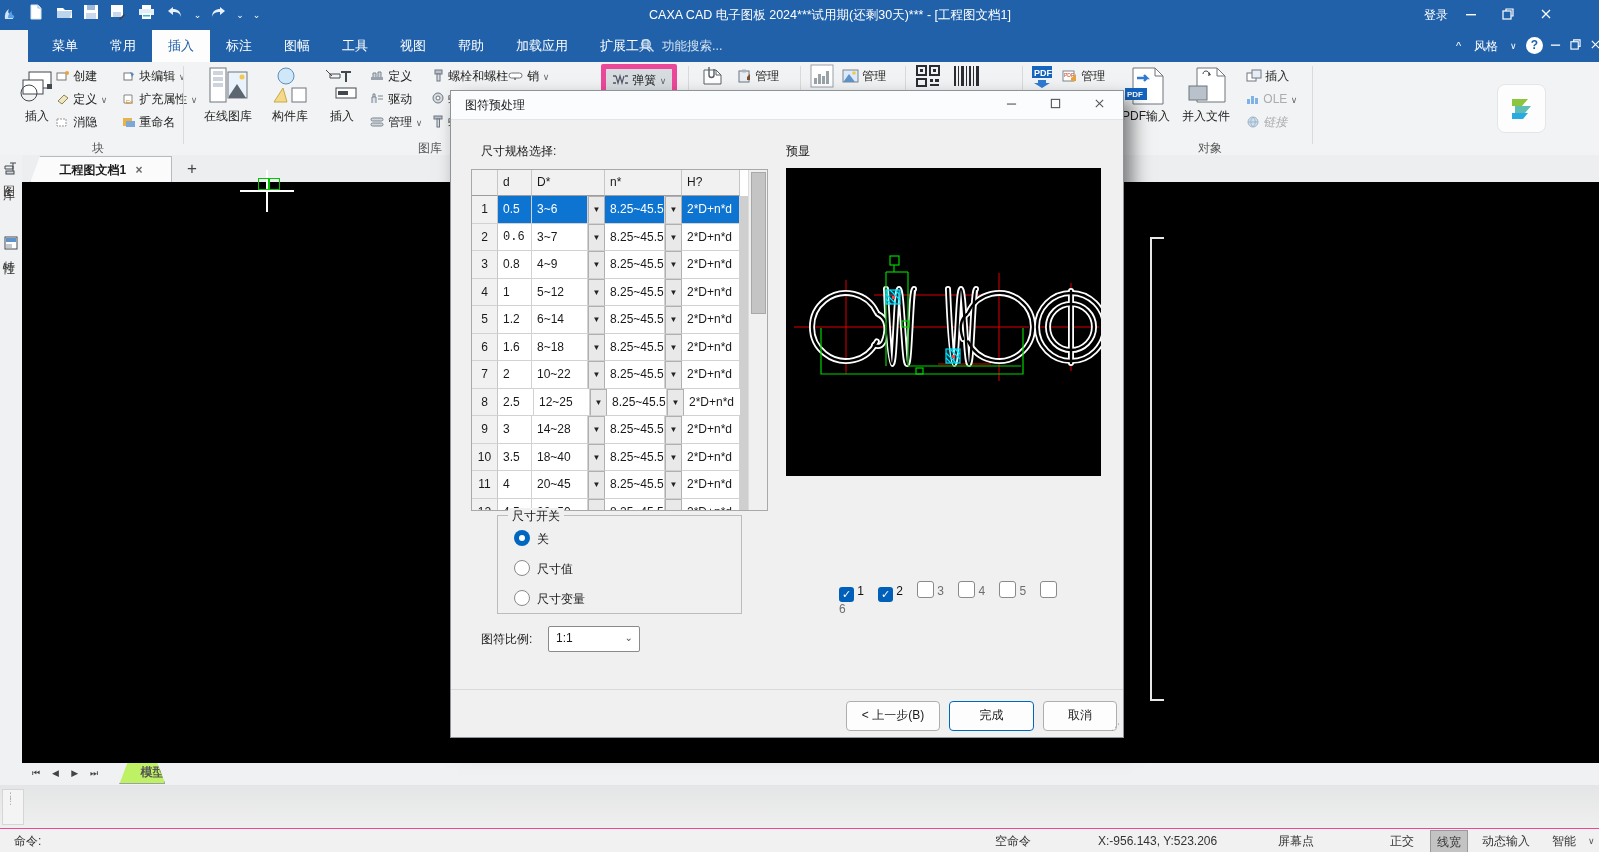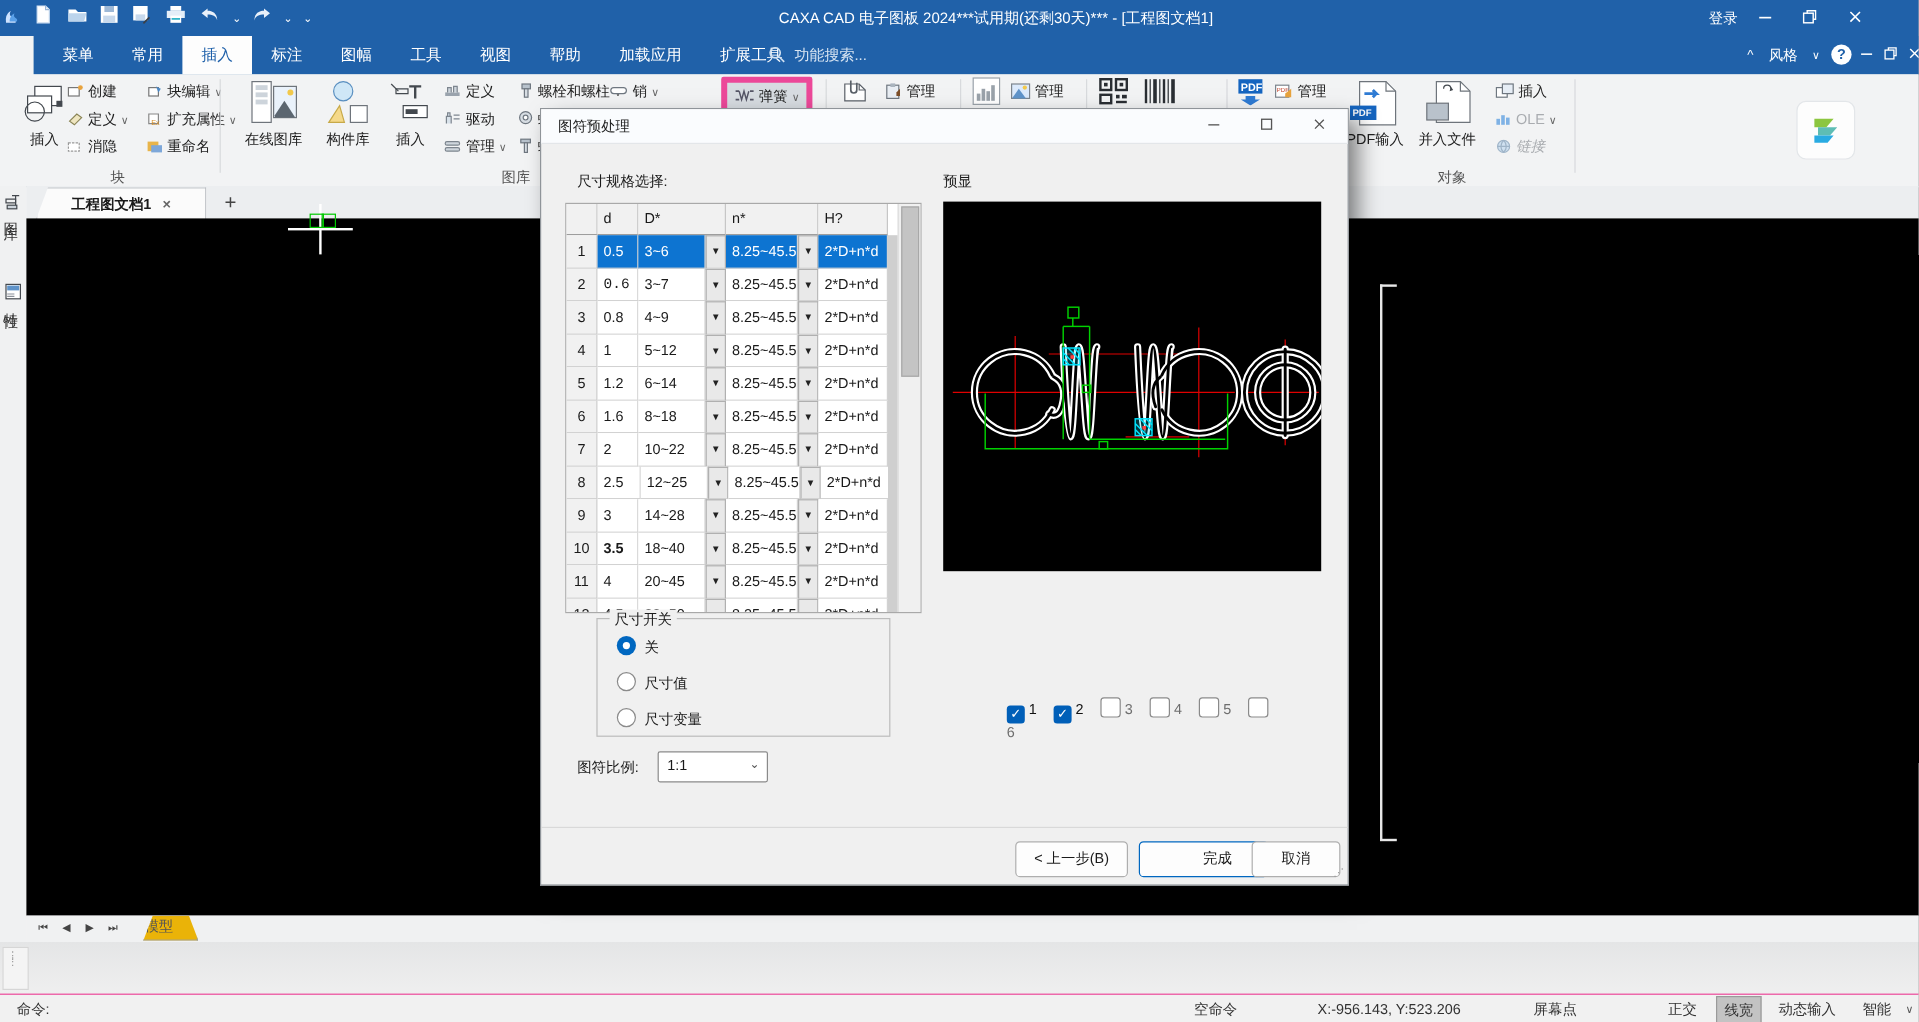--- a/index.html
+++ b/index.html
@@ -25,43 +25,43 @@
   
   #tabstrip{left:22px;top:155px;width:1577px;height:27px;background:#eceef0;}
   #doctab{position:absolute;left:8px;top:1px;width:140px;height:26px;background:#fbfbfb;border:1px solid #b7bbc0;border-bottom:none;
           clip-path:polygon(10px 0,100% 0,100% 100%,0 100%);line-height:26px;text-align:center;font-weight:bold;}
   #sidebar{left:0;top:155px;width:22px;height:630px;background:#f0f1f2;}
   .side-tab{position:absolute;left:0;width:22px;text-align:center;color:#333;}
   .side-tab .vtxt{writing-mode:vertical-lr;text-orientation:upright;letter-spacing:2px;font-size:12px;}
   #canvas{left:22px;top:182px;width:1577px;height:581px;background:#000;}
   #navstrip{left:22px;top:763px;width:1577px;height:22px;background:#f0f1f2;color:#555;}
   .nav-arrow{display:inline-block;width:16px;text-align:center;font-size:9px;color:#444;}
-  #modeltab{display:inline-block;min-width:44px;height:20px;background:#eab308;border:1px solid #9aa0a6;border-top:none;
-            clip-path:polygon(8px 0,calc(100% - 8px) 0,100% 100%,0 100%);text-align:left;line-height:19px;font-weight:normal;}
+  #modeltab{display:inline-block;min-width:44px;height:20px;background:#bef264;border:1px solid #9aa0a6;border-top:none;
+            clip-path:polygon(8px 0,calc(100% - 8px) 0,100% 100%,0 100%);text-align:right;line-height:19px;font-weight:bold;}
   
   #cmdarea{left:0;top:785px;width:1599px;height:43px;background:linear-gradient(#e4e5e6,#efefef);}
   #cmddock{position:absolute;left:2px;top:4px;width:20px;height:34px;background:#f4f4f4;border:1px solid #d6d6d6;}
   #statusbar{left:0;top:828px;width:1599px;height:24px;background:#f1f1f1;border-top:1px solid #ec4899;color:#333;}
   .st{position:absolute;top:0;height:24px;line-height:24px;white-space:nowrap;}
   .st-pressed{background:#c3c3c3;border:1px solid #9a9a9a;padding:0 6px;height:22px;line-height:22px;}
   
   #dialog{left:450px;top:90px;width:672px;height:646px;background:#f0f0f0;border:1px solid #8f9499;
           box-shadow:8px 10px 18px rgba(0,0,0,.5);}
   #dlg-title{position:absolute;left:0;top:0;width:100%;height:28px;background:#fafcfe;border-bottom:1px solid #e3e6e9;}
   #dlg-title .cap{position:absolute;left:14px;top:0;line-height:28px;color:#222;}
   .dlg-btn{position:absolute;top:0;width:40px;height:28px;text-align:center;line-height:28px;color:#333;font-size:13px;}
   .grp{position:absolute;border:1px solid #bcbcbc;}
   .grp>.grp-label{position:absolute;left:10px;top:-8px;background:#f0f0f0;padding:0 4px;}
   .radio{display:inline-block;width:14px;height:14px;border-radius:50%;border:1px solid #8a8a8a;background:#fff;vertical-align:-3px;margin-right:7px;}
   .radio.sel{border:none;background:#0067c0;position:relative;width:16px;height:16px;}
   .radio.sel::after{content:"";position:absolute;left:5px;top:5px;width:6px;height:6px;border-radius:50%;background:#fff;}
   .cb{display:inline-block;width:15px;height:15px;border-radius:3px;border:1px solid #8a8a8a;background:#fff;vertical-align:-3px;}
   .cb.on{border:none;background:#005fb8;color:#fff;text-align:center;line-height:15px;font-size:11px;}
   .btn{position:absolute;height:28px;background:#fdfdfd;border:1px solid #aeaeae;border-radius:4px;text-align:center;line-height:26px;}
-  .btn.default{border:1.5px solid #0067c0;padding-left:23px;}
+  .btn.default{border:1.5px solid #0067c0;}
   .combo{position:absolute;background:#fff;border:1px solid #8a8a8a;border-radius:2px;line-height:22px;padding-left:7px;}
   .combo .chev{position:absolute;right:6px;top:0;color:#555;font-size:10px;}
   
   #spec-table{position:absolute;left:20px;top:78px;width:295px;height:340px;background:#fff;border:1px solid #a9a9a9;overflow:hidden;}
   .trow{display:flex;height:27.5px;}
   .trow.hdr{height:26px;}
   .tc{box-sizing:border-box;border-right:1px solid #d2d2d2;border-bottom:1px solid #d2d2d2;line-height:27px;padding-left:5px;overflow:hidden;white-space:nowrap;background:#fff;}
   .hdr .tc{background:#f1f1f1;border-right:1px solid #c6c6c6;border-bottom:1px solid #9d9d9d;line-height:25px;}
   .tc.num{background:#f1f1f1;border-right:1px solid #c6c6c6;text-align:center;padding-left:0;}
   .tc.sel{background:#0d74d1;color:#fff;}
@@ -548,21 +548,21 @@
             <div class="tc num" style="width: 26px;">9</div>
             <div class="tc" style="width: 34px;">3</div>
             <div class="tc" style="width: 56px;">14~28</div>
             <div class="dd" style="width: 17px;">▼</div>
             <div class="tc" style="width: 60px;">8.25~45.5</div>
             <div class="dd" style="width: 17px;">▼</div>
             <div class="tc" style="width: 58px;">2*D+n*d</div>
           </div>
           <div class="trow">
             <div class="tc num" style="width: 26px;">10</div>
-            <div class="tc" style="width: 34px; font-weight: bold;">3.5</div>
+            <div class="tc" style="width: 34px;">3.5</div>
             <div class="tc" style="width: 56px;">18~40</div>
             <div class="dd" style="width: 17px;">▼</div>
             <div class="tc" style="width: 60px;">8.25~45.5</div>
             <div class="dd" style="width: 17px;">▼</div>
             <div class="tc" style="width: 58px;">2*D+n*d</div>
           </div>
           <div class="trow">
             <div class="tc num" style="width: 26px;">11</div>
             <div class="tc" style="width: 34px;">4</div>
             <div class="tc" style="width: 56px;">20~45</div>

